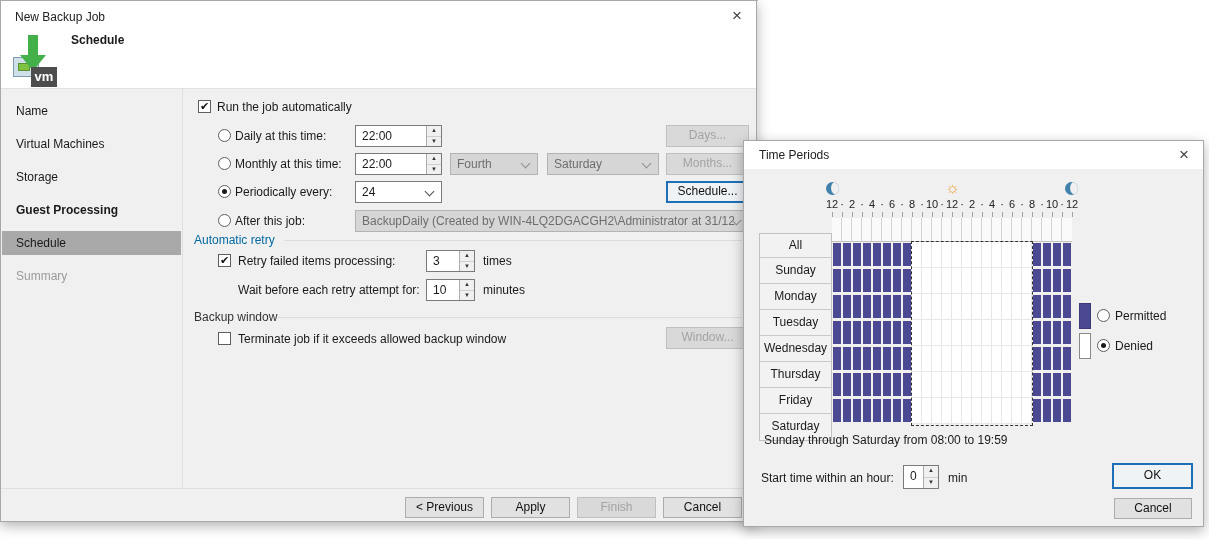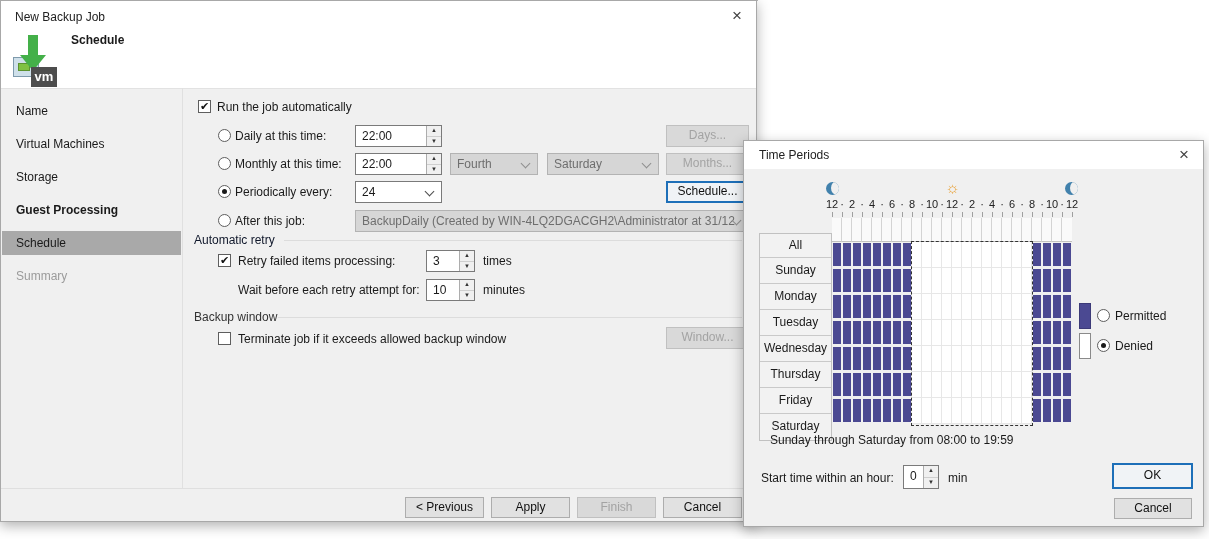--- a/index.html
+++ b/index.html
@@ -161,21 +161,21 @@
     <span>24</span><span class="chev"></span>
   </div>
   <div class="btn focused" style="left:665px; top:180px; width:83px; height:22px;">Schedule...</div>
 
   <span class="radio" style="left:217px; top:213px;"></span>
   <div class="lbl" style="left:234px; top:213px;">After this job:</div>
   <div class="combo disabled" style="left:354px; top:209px; width:394px; height:22px;">
     <span>BackupDaily (Created by WIN-4LQ2DGACGH2\Administrator at 31/12</span><span class="chev"></span>
   </div>
 
-  <div class="lbl" style="left:193px; top:232px; color:#0f172a;">Automatic retry</div>
+  <div class="lbl" style="left:193px; top:232px; color:#0369a1;">Automatic retry</div>
   <div class="section-line" style="left:283px; top:239px; width:458px;"></div>
 
   <span class="cb" style="left:217px; top:253px;">✔</span>
   <div class="lbl" style="left:237px; top:253px;">Retry failed items processing:</div>
   <div class="spin" style="left:425px; top:249px; width:49px; height:22px;">
     <span>3</span>
     <span class="arrows">
         <span>▲</span>
         <span>▼</span>
       </span>
@@ -661,21 +661,21 @@
     </div>
   <div id="tp-selection"></div>
 
   <span class="swatch" id="swatch-permitted" style="left: 335px; top: 162px; border-color: rgb(60, 58, 120); background: rgb(75, 73, 146);"></span>
   <span class="radio" style="left:353px; top:168px;"></span>
   <div class="lbl" style="left:371px; top:168px;">Permitted</div>
   <span class="swatch" style="left:335px; top:192px; background:#ffffff;"></span>
   <span class="radio checked" style="left:353px; top:198px;"></span>
   <div class="lbl" style="left:371px; top:198px;">Denied</div>
 
-  <div class="lbl" style="left:20px; top:292px;margin-left:6px;">Sunday through Saturday from 08:00 to 19:59</div>
+  <div class="lbl" style="left:20px; top:292px;">Sunday through Saturday from 08:00 to 19:59</div>
   <div class="lbl" style="left:17px; top:330px;">Start time within an hour:</div>
   <div class="spin" style="left:159px; top:324px; width:36px; height:24px;">
     <span>0</span>
     <span class="arrows">
         <span>▲</span>
         <span>▼</span>
       </span>
   </div>
   <div class="lbl" style="left:204px; top:330px;">min</div>
 

